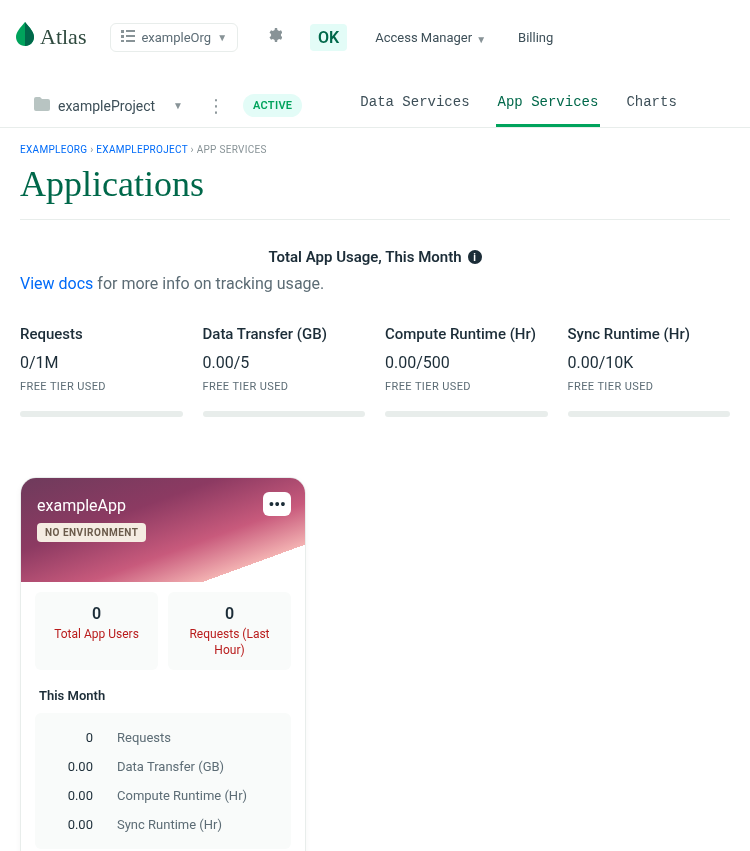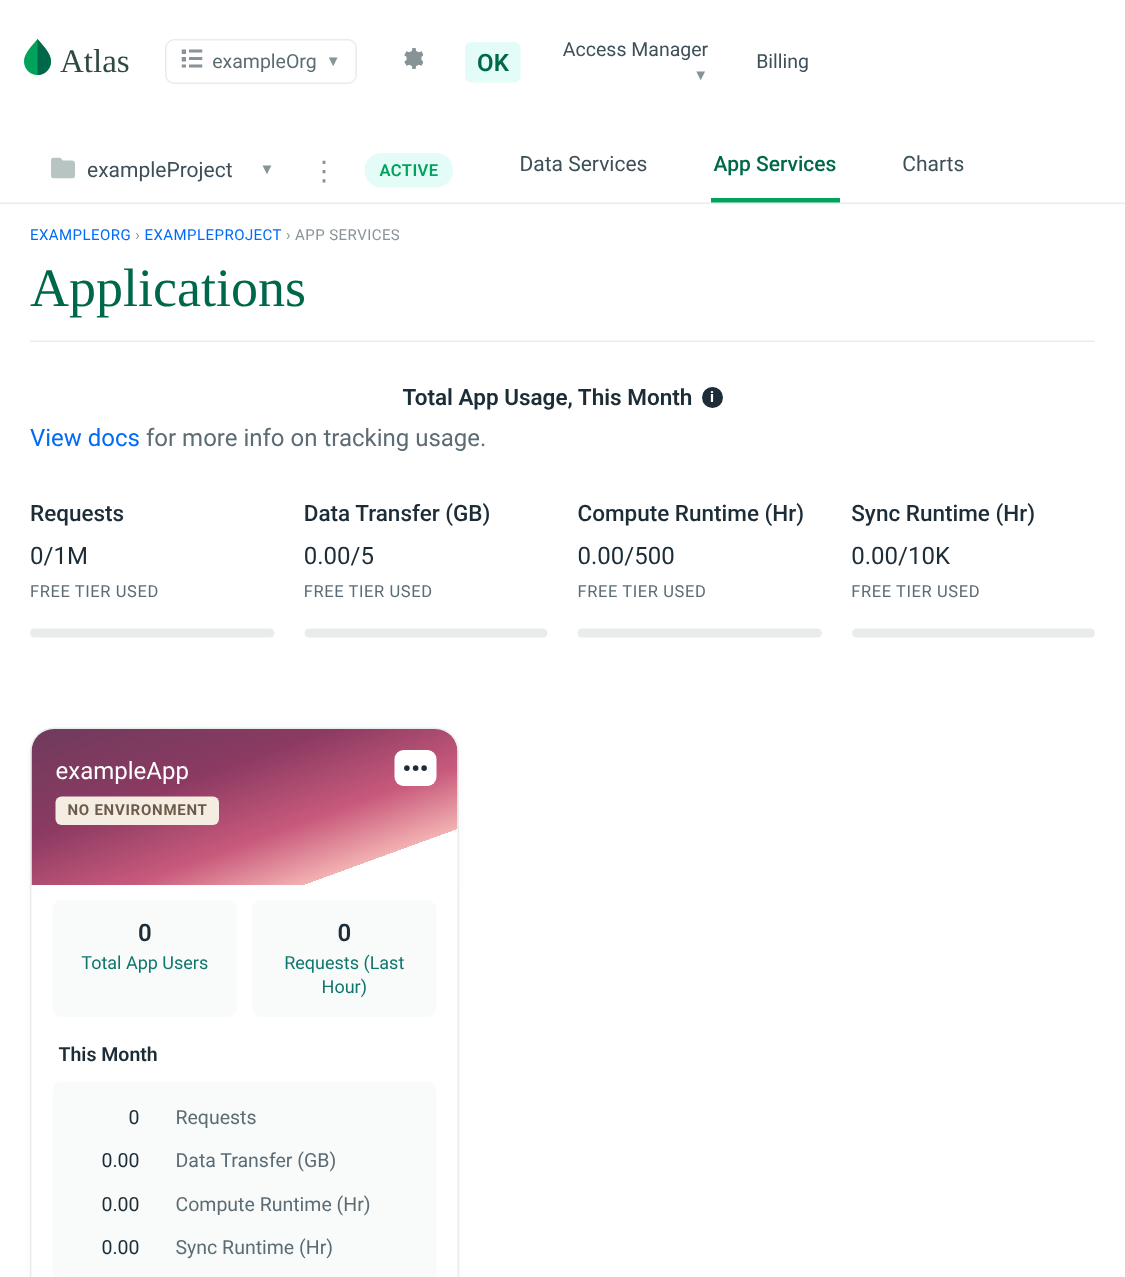--- a/index.html
+++ b/index.html
@@ -44,21 +44,20 @@
     padding: 4px 8px;
     border-radius: 4px;
   }
   .topnav-item {
     font-size: 13px;
     color: #3D4F58;
     display: flex;
     align-items: flex-end;
     gap: 4px;
     padding: 4px 4px;
-    flex-direction: column;
   }
   .subbar {
     display: flex;
     align-items: center;
     padding: 10px 16px 0 28px;
     gap: 14px;
     border-bottom: 1px solid #E8EDEB;
   }
   .project-select {
     display: flex;
@@ -74,22 +73,23 @@
     background: #E3FCF7;
     color: #00A35C;
     font-weight: 600;
     font-size: 11px;
     padding: 5px 10px;
     border-radius: 12px;
     letter-spacing: 0.3px;
   }
   .subtabs {
     display: flex;
-    gap: 40px;
-    margin-left: 28px;
+    gap: 24px;
+    margin-left: 42px;
+    font-family: Liberation Mono, monospace;
   }
   .subtab {
     font-size: 14px;
     color: #3D4F58;
     padding: 10px 2px 14px;
     border-bottom: 3px solid transparent;
   }
   .subtab.active {
     color: #00684A;
     font-weight: 500;
@@ -172,21 +172,21 @@
   }
   .card-body { padding: 10px 14px 14px; }
   .twin {
     display:flex; gap: 10px;
   }
   .twin-box {
     flex:1; background:#F9FBFA; border-radius:6px;
     text-align:center; padding: 12px 6px;
   }
   .twin-val { font-size: 16px; font-weight: 600; }
-  .twin-label { font-size: 12px; color:#0f766e; margin-top:4px; line-height:1.3; }
+  .twin-label { font-size: 12px; color:#b91c1c; margin-top:4px; line-height:1.3; }
   .this-month { font-size: 13px; font-weight:600; margin: 18px 0 10px 4px; }
   .stat-rows { background:#F9FBFA; border-radius:6px; padding: 10px 14px; }
   .stat-row { display:flex; gap: 24px; padding: 7px 0; font-size: 13px; }
   .stat-val { width: 44px; text-align:right; color:#1C2D38; }
   .stat-label { color:#5C6C75; }
   .card-footer { font-size: 12px; color:#889397; text-align:right; padding: 12px 16px 14px; }
   .chev { font-size: 10px; color:#889397; }
 </style>
 </head>
 <body>

